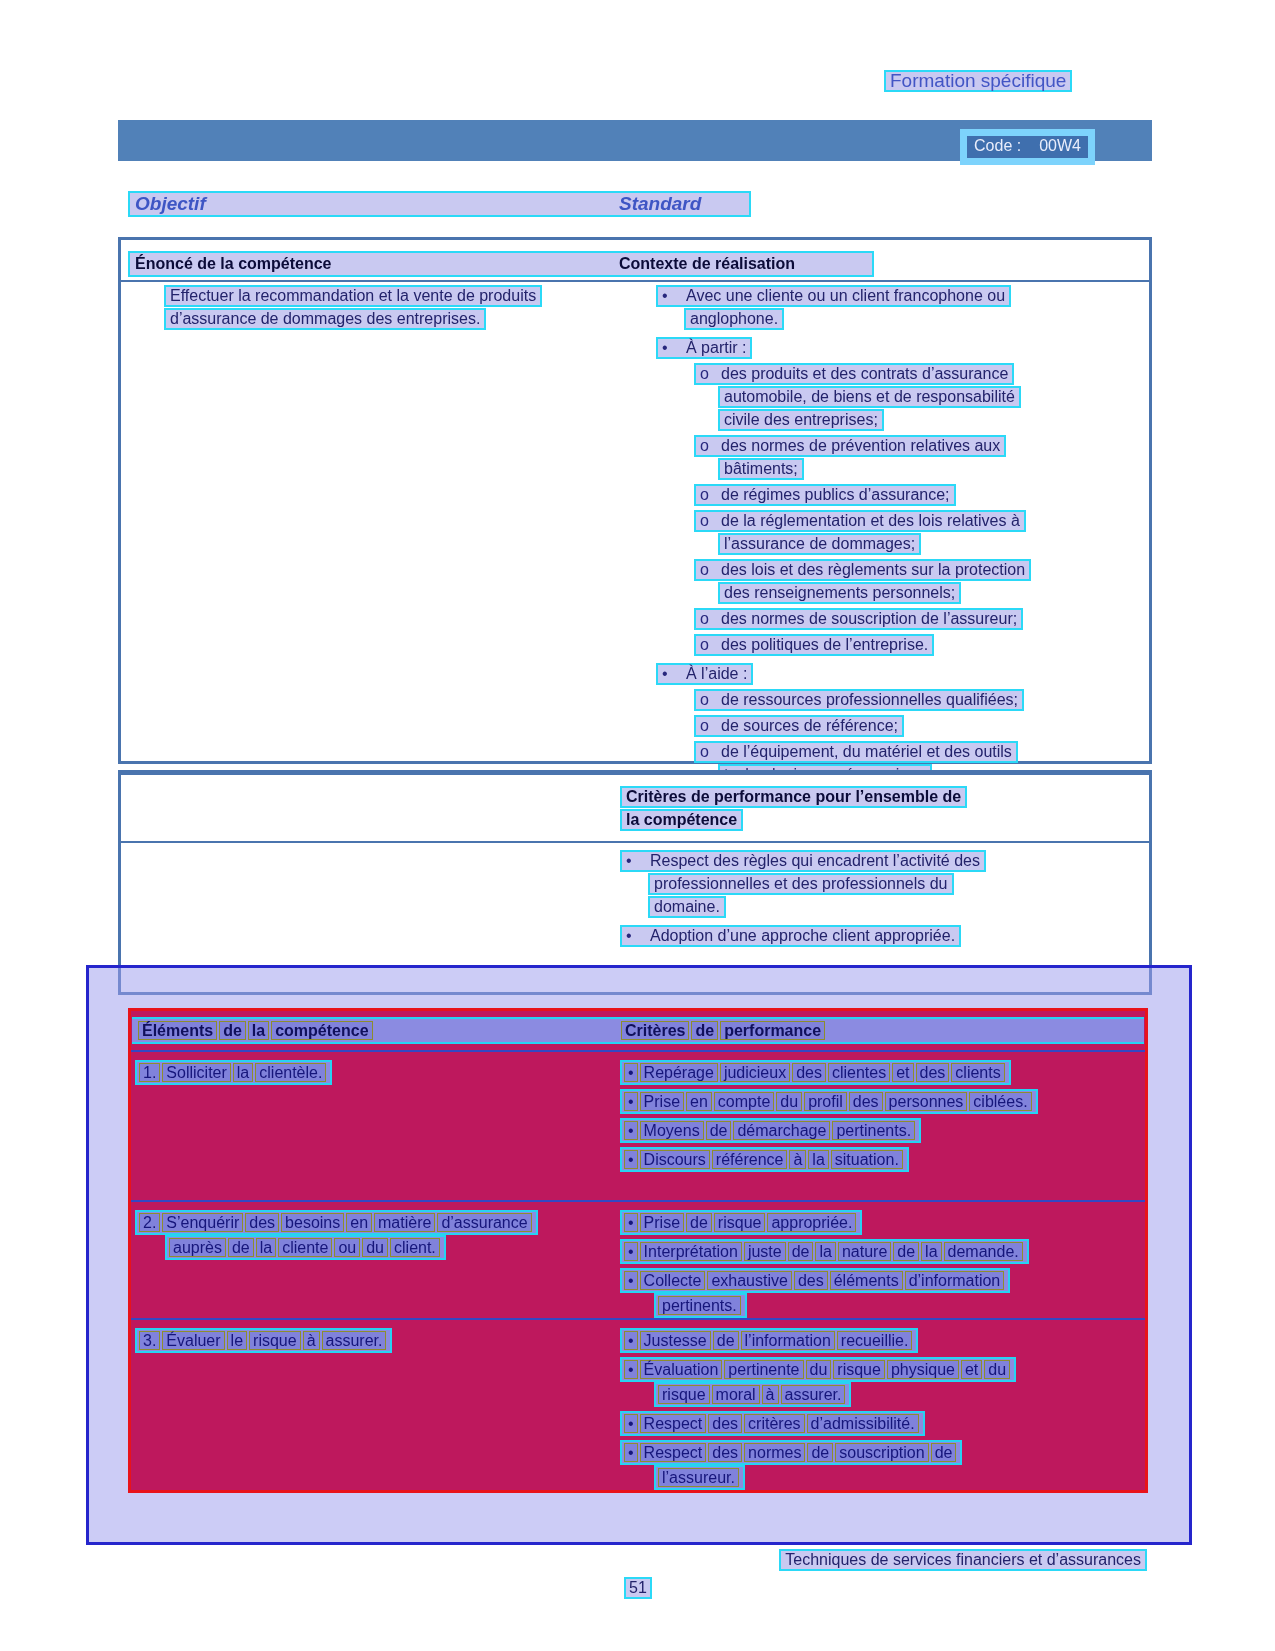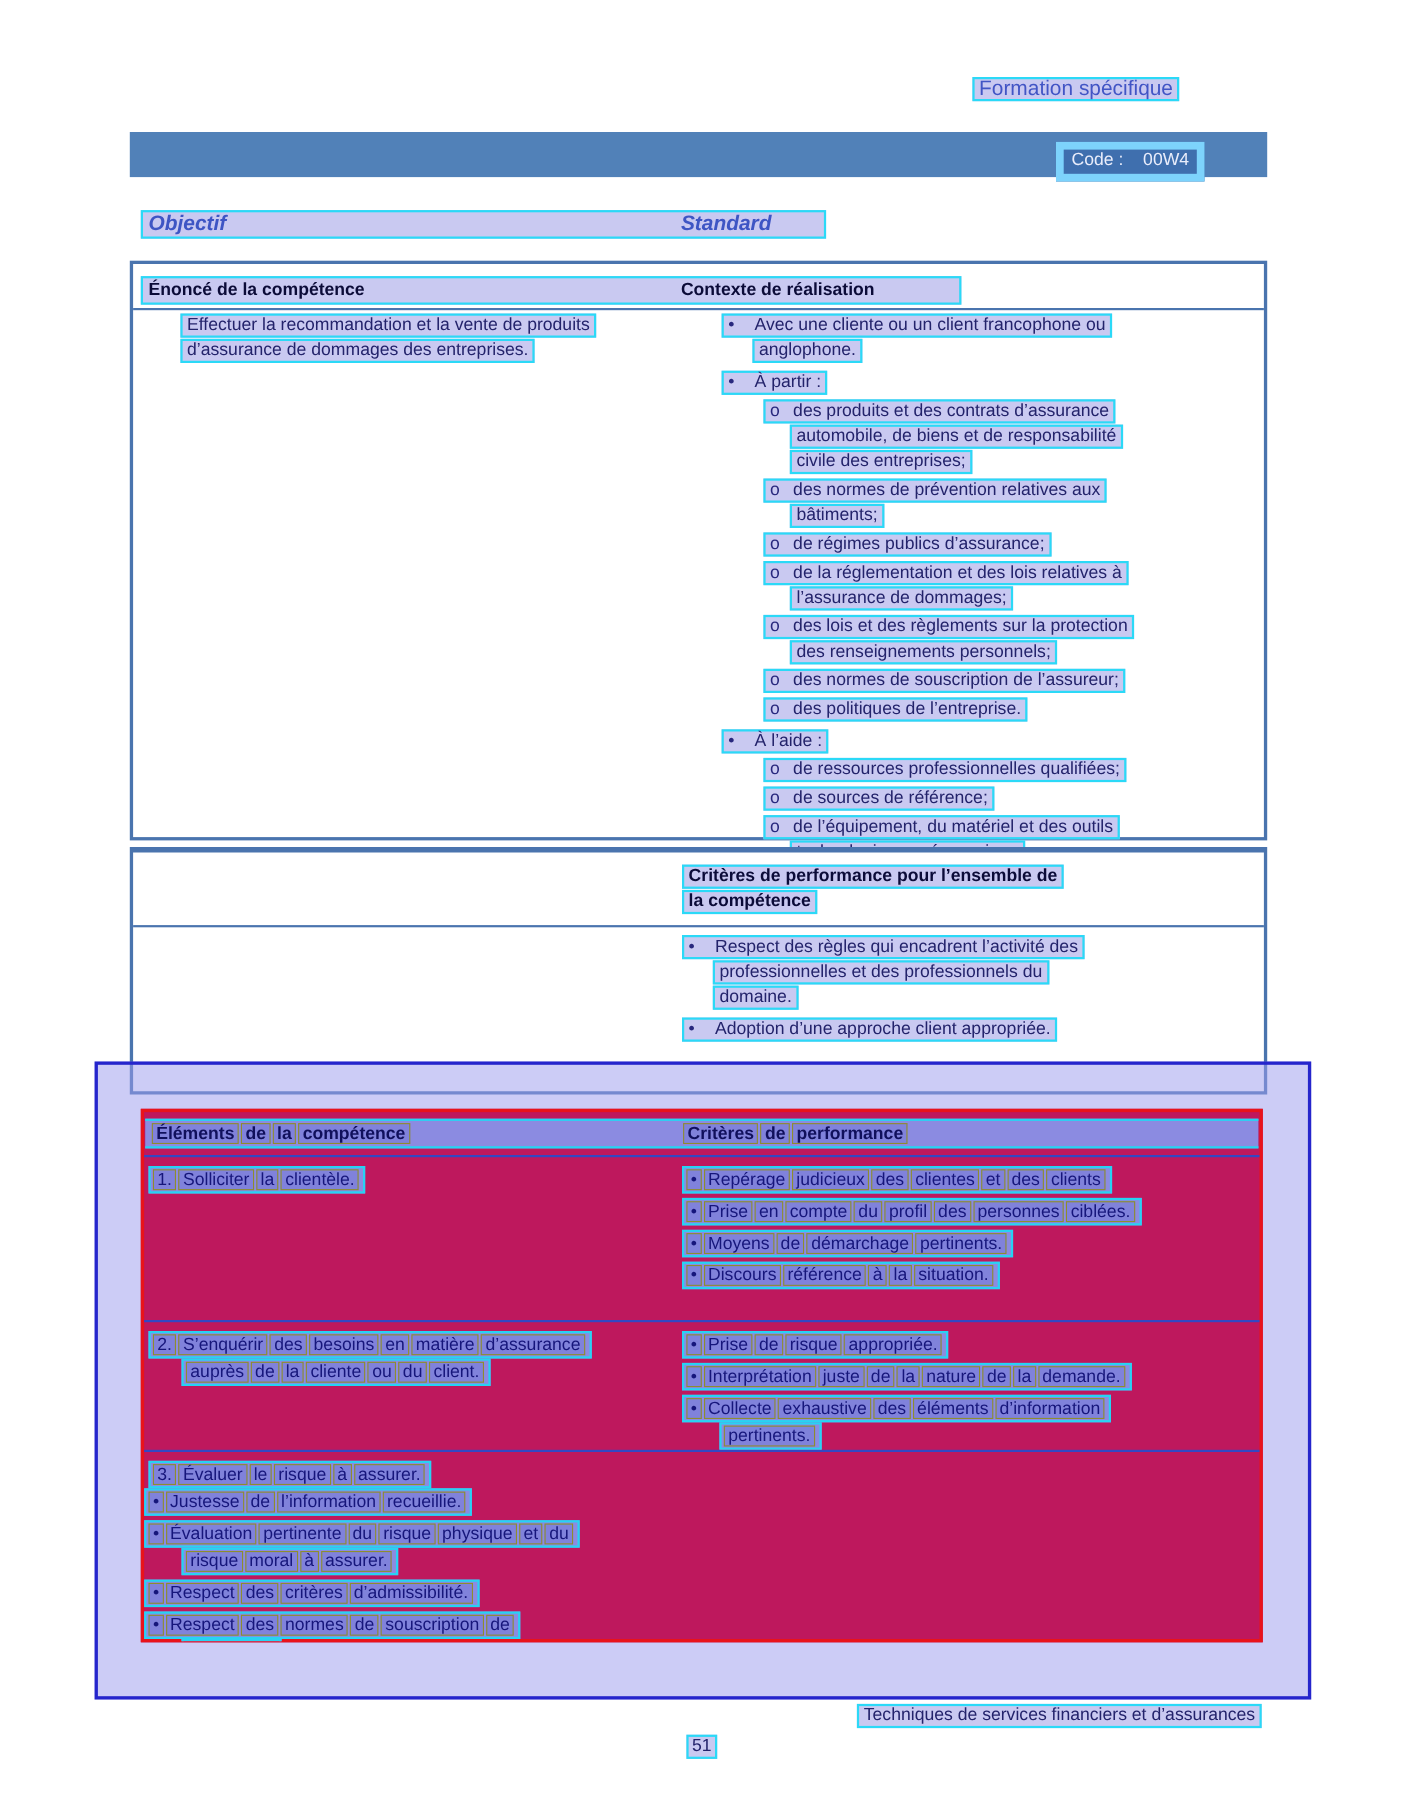--- a/index.html
+++ b/index.html
@@ -57,21 +57,21 @@
 
   
   .t3{position:absolute;left:128px;top:1008px;width:1020px;height:485px;box-sizing:border-box;
       border:3px solid #e8131b;background:#be185d;z-index:7;}
   .t3-headrow{height:39px;box-sizing:border-box;position:relative;}
   .t3-band{position:absolute;left:1px;right:1px;top:6px;height:27px;box-sizing:border-box;
            background:#8b8be1;border-top:2px solid #27d3f3;border-bottom:2px solid #27d3f3;}
   .t3-band .grp{position:absolute;top:2px;white-space:nowrap;}
   .grp-l{left:6px;} .grp-r{left:489px;}
   .t3-row{display:flex;border-top:2px solid #3347c3;box-sizing:border-box;padding-top:8px;overflow:hidden;}
-  .row1{height:150px;} .row2{height:118px;} .row3{height:174px;flex-direction:column;}
+  .row1{height:150px;} .row2{height:118px;} .row3{height:174px;}
   .t3 .col-l{width:489px;padding-left:4px;}
   .hl-deep{display:inline-block;background:#8b8be1;border:2px solid #27d3f3;
            padding:1px 2px;line-height:19px;white-space:nowrap;}
   .w{display:inline-block;background:#8082db;border:1px solid #8d8d2e;padding:0 3px;
      margin-right:2px;color:#16167b;font-size:16px;line-height:17px;}
   .w.hd{font-weight:bold;color:#10105c;}
   .list-deep .ln{margin-top:0;white-space:nowrap;}
   .list-deep .ln.g{margin-top:4px;}
   .list-deep .ln.c1{margin-left:34px;}
   .list-deep .ln.nc{margin-left:30px;}

